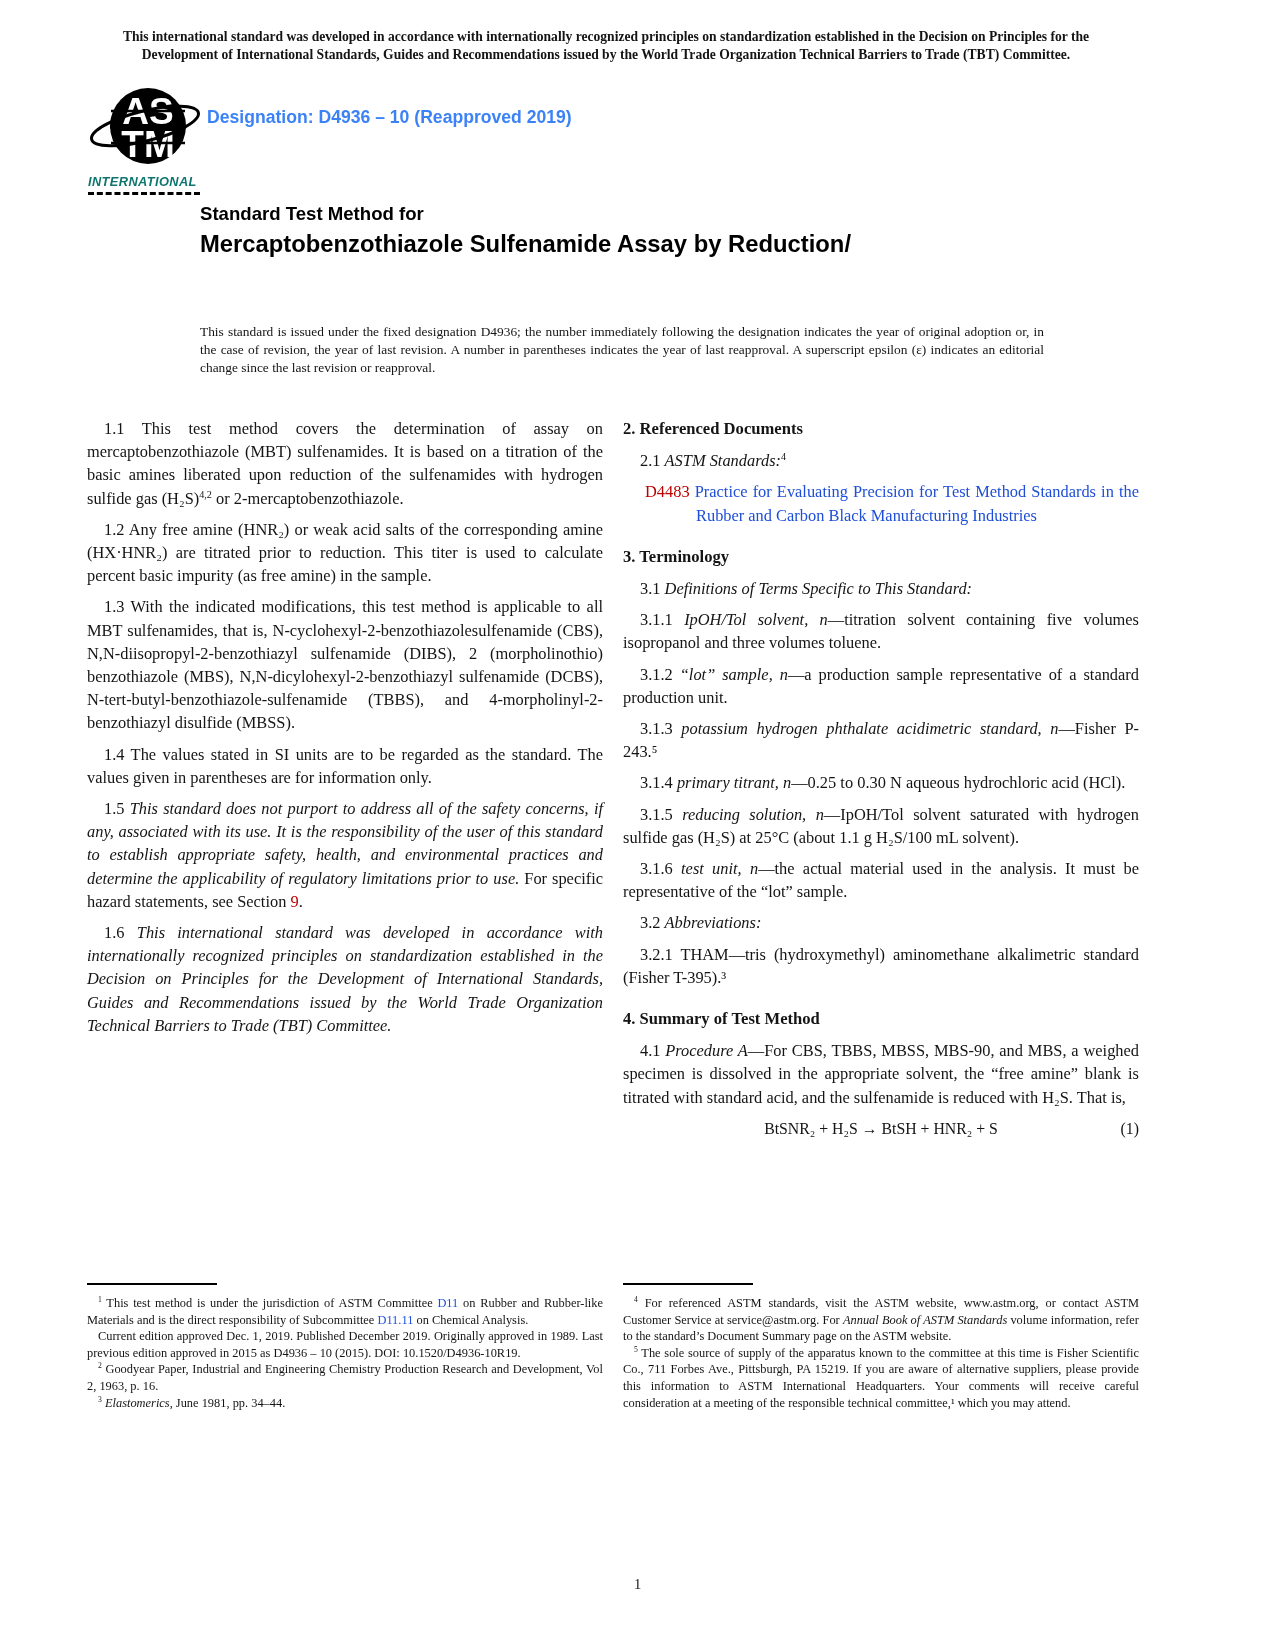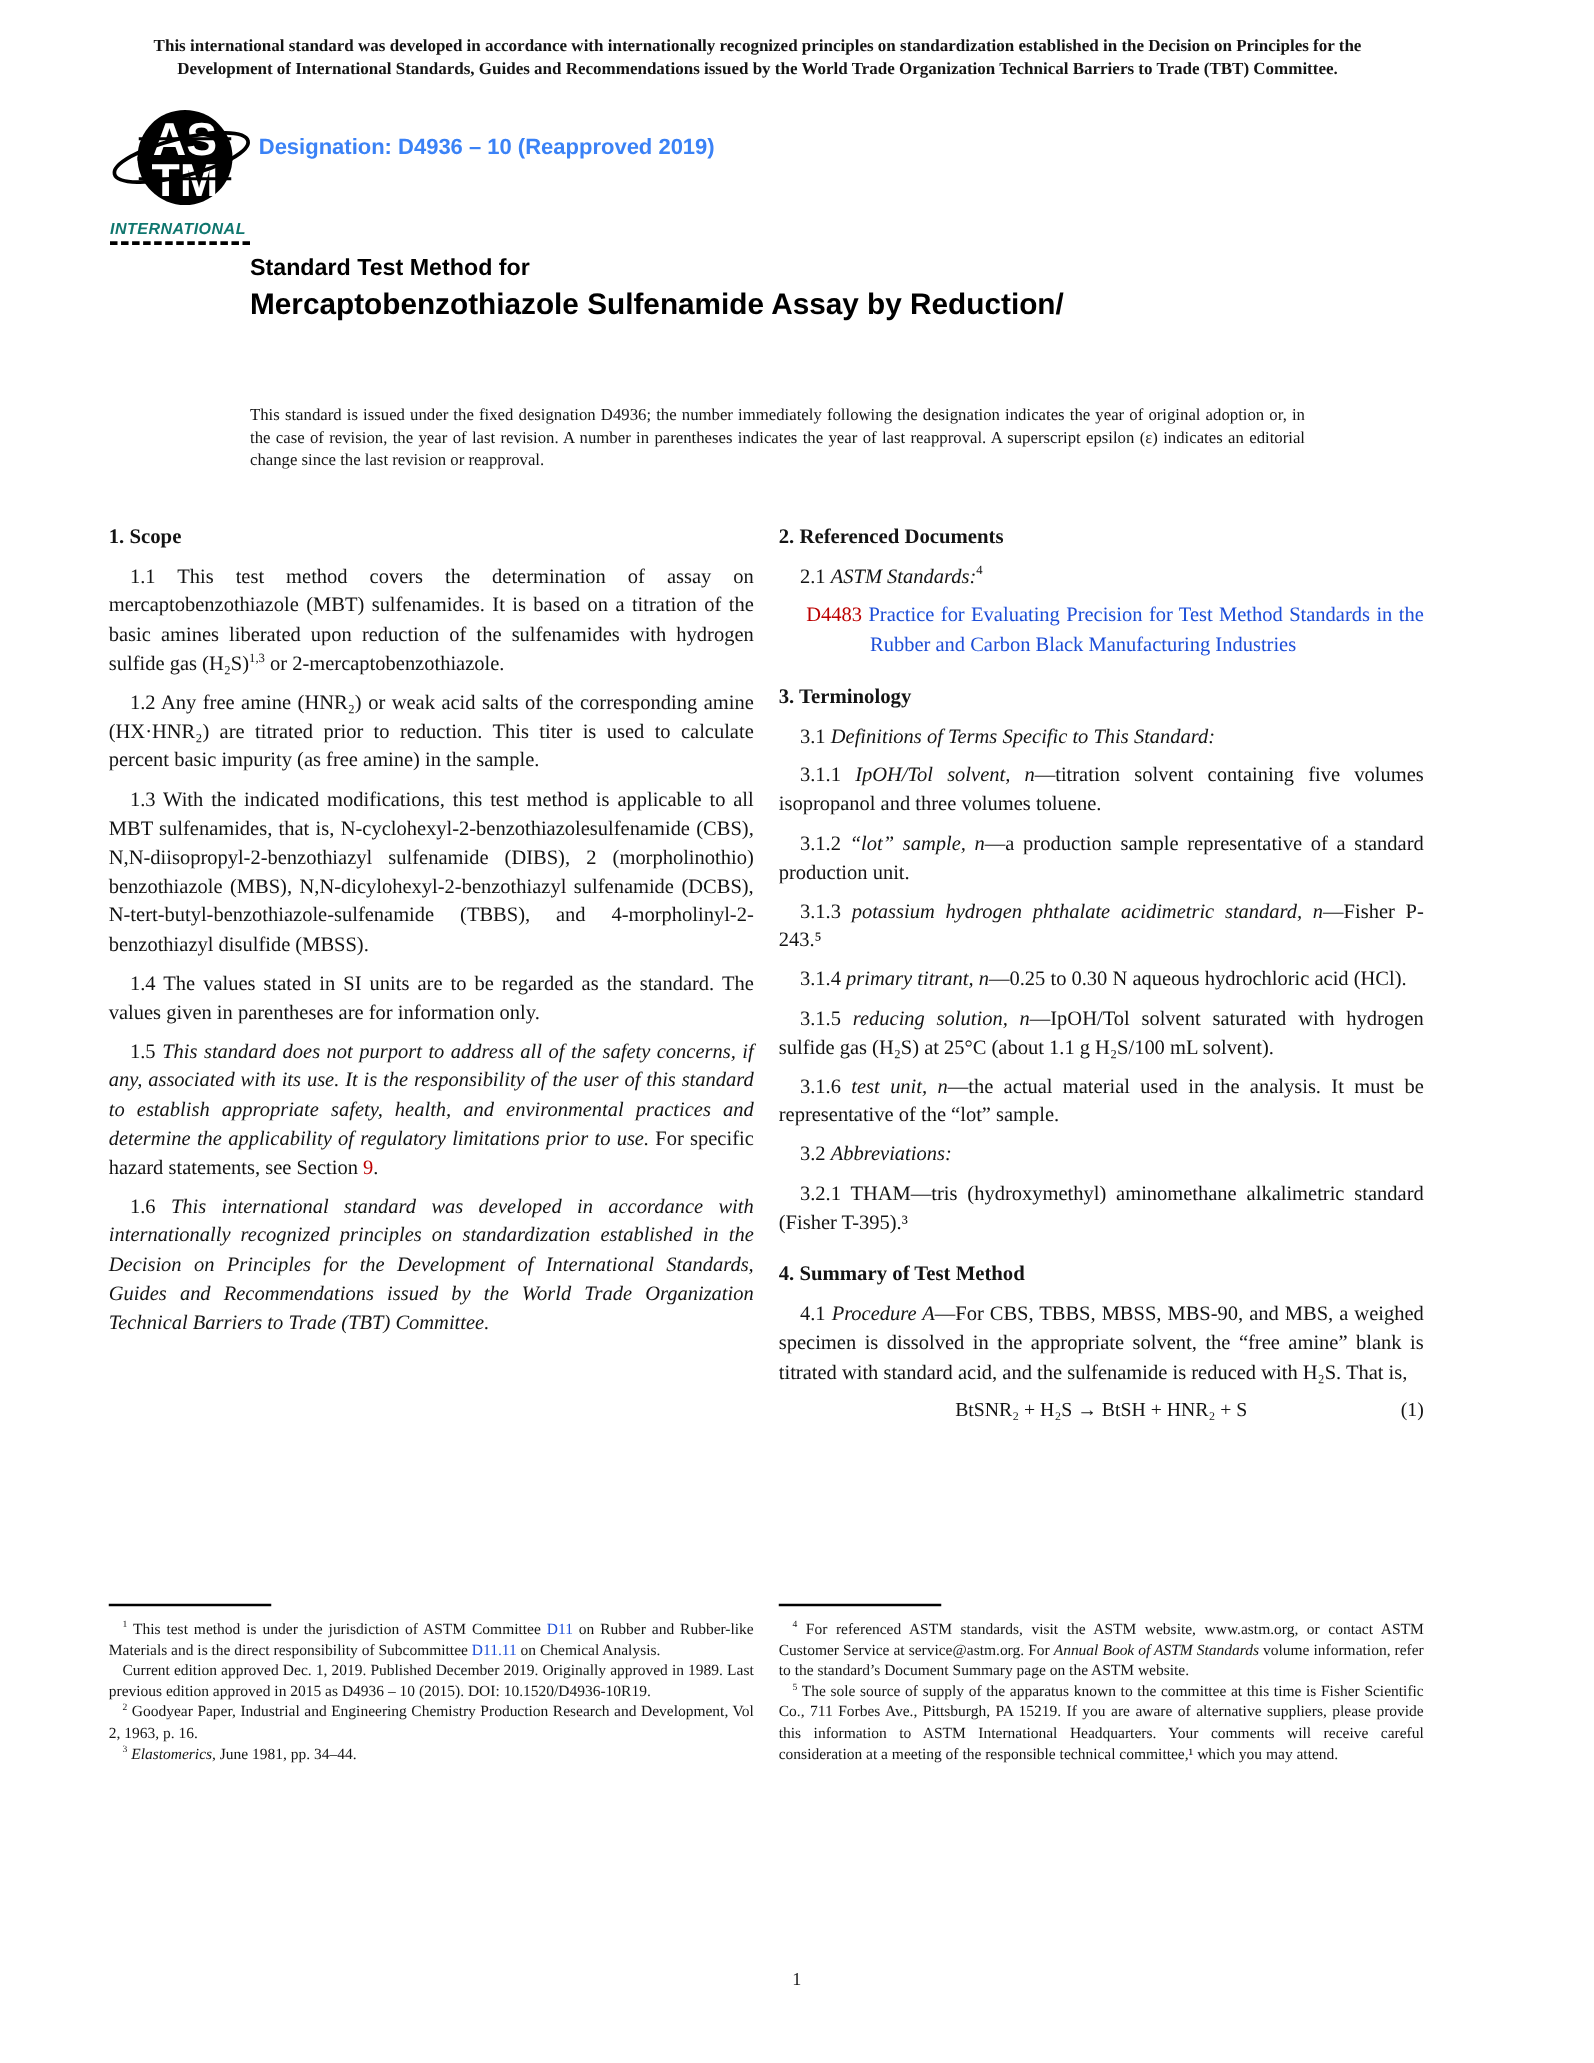--- a/index.html
+++ b/index.html
@@ -66,22 +66,21 @@
   <div class="designation">Designation: D4936 – 10 (Reapproved 2019)</div>
 
   <div class="title-block">
     <div class="title-small">Standard Test Method for</div>
     <div class="title-large">Mercaptobenzothiazole Sulfenamide Assay by Reduction/</div>
   </div>
 
   <div class="issuance">This standard is issued under the fixed designation D4936; the number immediately following the designation indicates the year of original adoption or, in the case of revision, the year of last revision. A number in parentheses indicates the year of last reapproval. A superscript epsilon (ε) indicates an editorial change since the last revision or reapproval.</div>
 
   <div class="col col-left">
-    <h3 class="first">1.  Scope</h3>
-    <p><span>1.1 This test method covers the determination of assay on mercaptobenzothiazole (MBT) sulfenamides. It is based on a titration of the basic amines liberated upon reduction of the sulfenamides with hydrogen sulfide gas (H₂S)</span><sup>1,3</sup><span> or 2-mercaptobenzothiazole.</span></p>
+    <p><span>1.1 This test method covers the determination of assay on mercaptobenzothiazole (MBT) sulfenamides. It is based on a titration of the basic amines liberated upon reduction of the sulfenamides with hydrogen sulfide gas (H₂S)</span><sup>4,2</sup><span> or 2-mercaptobenzothiazole.</span></p>
     <p>1.2 Any free amine (HNR₂) or weak acid salts of the corresponding amine (HX·HNR₂) are titrated prior to reduction. This titer is used to calculate percent basic impurity (as free amine) in the sample.</p>
     <p>1.3 With the indicated modifications, this test method is applicable to all MBT sulfenamides, that is, N-cyclohexyl-2-benzothiazolesulfenamide (CBS), N,N-diisopropyl-2-benzothiazyl sulfenamide (DIBS), 2 (morpholinothio) benzothiazole (MBS), N,N-dicylohexyl-2-benzothiazyl sulfenamide (DCBS), N-tert-butyl-benzothiazole-sulfenamide (TBBS), and 4-morpholinyl-2-benzothiazyl disulfide (MBSS).</p>
     <p>1.4 The values stated in SI units are to be regarded as the standard. The values given in parentheses are for information only.</p>
     <p><span>1.5 </span><span class="it">This standard does not purport to address all of the safety concerns, if any, associated with its use. It is the responsibility of the user of this standard to establish appropriate safety, health, and environmental practices and determine the applicability of regulatory limitations prior to use.</span><span> For specific hazard statements, see Section </span><span class="red">9</span><span>.</span></p>
     <p><span>1.6 </span><span class="it">This international standard was developed in accordance with internationally recognized principles on standardization established in the Decision on Principles for the Development of International Standards, Guides and Recommendations issued by the World Trade Organization Technical Barriers to Trade (TBT) Committee.</span></p>
   </div>
 
   <div class="col col-right">
     <h3 class="first">2.  Referenced Documents</h3>
     <p><span>2.1 </span><span class="it">ASTM Standards:</span><sup>4</sup></p>

